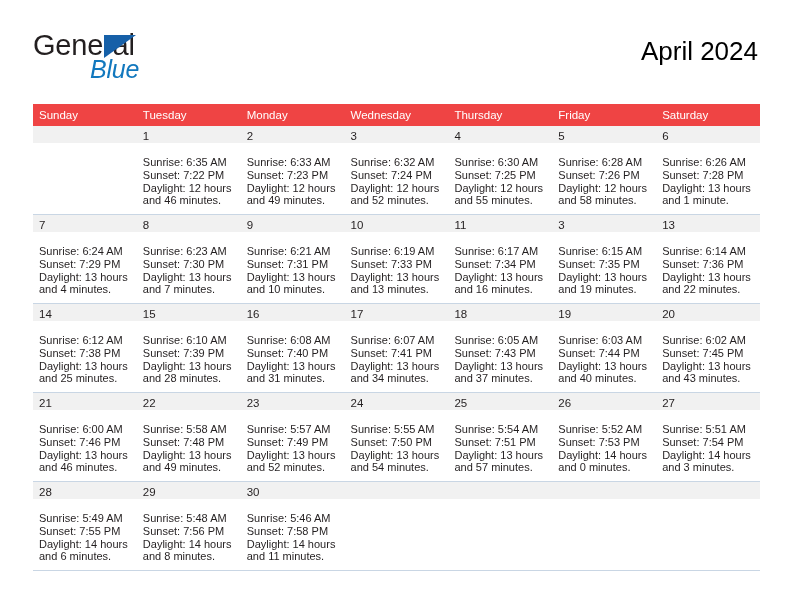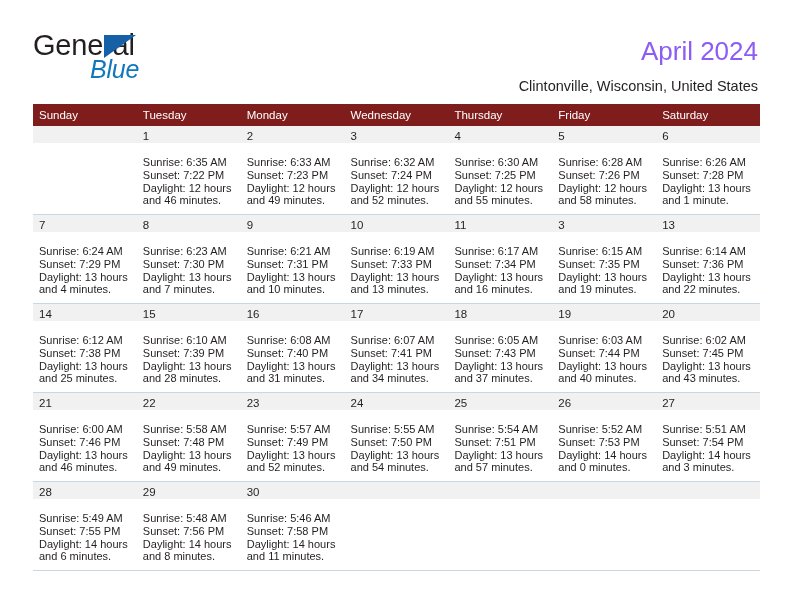--- a/index.html
+++ b/index.html
@@ -65,21 +65,21 @@
     width: 0;
     height: 0;
     border-left: 32px solid #1660a8;
     border-bottom: 23px solid transparent;
   }
   .title {
     position: absolute;
     right: 34px;
     top: 36px;
     font-size: 26px;
-    color: #8b5cf6;
+    color: #000000;
     line-height: 30px;
     white-space: nowrap;
     text-align: left;
   }
   .subtitle {
     position: absolute;
     right: 34px;
     top: 77px;
     font-size: 14.5px;
     color: #231f20;
@@ -92,21 +92,21 @@
   .calendar {
     position: absolute;
     left: 33px;
     top: 104px;
     width: 727px;
   }
   .weekdays {
     display: flex;
     width: 727px;
     height: 22px;
-    background: #7f1d1d;
+    background: #ef4444;
   }
   .weekday {
     flex: 1 1 0;
     box-sizing: border-box;
     padding-left: 6px;
     font-size: 11.5px;
     line-height: 22px;
     color: #ffffff;
     white-space: nowrap;
     overflow: hidden;
@@ -159,21 +159,20 @@
 
   <div class="header">
 
     <div class="brand">
       <span class="brand-general">General</span>
       <span class="brand-triangle"></span>
       <span class="brand-blue">Blue</span>
     </div>
 
     <div class="title">April 2024</div>
-    <div class="subtitle">Clintonville, Wisconsin, United States</div>
 
   </div>
 
   <div class="calendar">
     <div class="weekdays">
         <div class="weekday">Sunday</div>
         <div class="weekday">Tuesday</div>
         <div class="weekday">Monday</div>
         <div class="weekday">Wednesday</div>
         <div class="weekday">Thursday</div>

